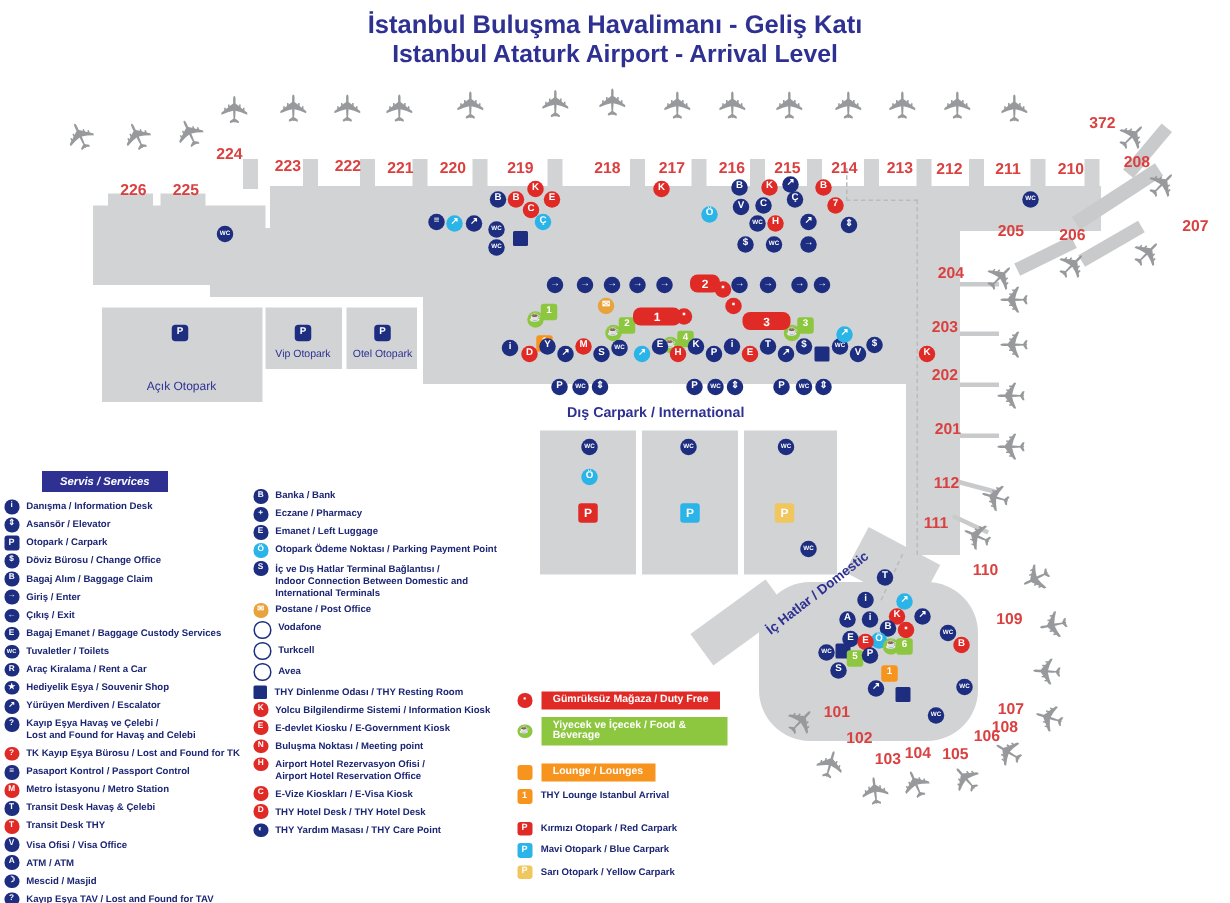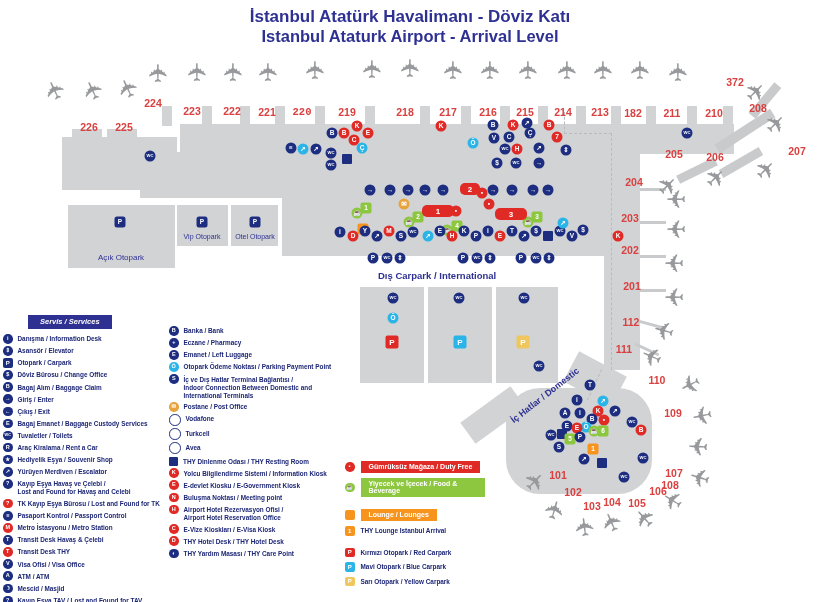--- a/index.html
+++ b/index.html
@@ -72,21 +72,21 @@
   .ban.bf{background:#8dc63f;}
   .ban.bl{background:#f7941e;}
   .l3row{display:flex;align-items:center;gap:6px;margin-bottom:5px;}
   .l3row.gap{margin-top:12px;}
 </style>
 </head>
 <body>
 
 <div id="stage">
   <div class="title">
-    <div class="t1">İstanbul Atatürk Havalimanı - Döviz Katı</div>
+    <div class="t1">İstanbul Buluşma Havalimanı - Geliş Katı</div>
     <div class="t2">Istanbul Ataturk Airport - Arrival Level</div>
   </div>
 
   <div id="map">
 
   <div class="bld" style="left: 62px; top: 137px; width: 115px; height: 53px;"></div>
       <div class="bld" style="left: 72px; top: 129px; width: 30px; height: 10px;"></div>
       <div class="bld" style="left: 107px; top: 129px; width: 30px; height: 10px;"></div>
       <div class="bld" style="left: 140px; top: 152px; width: 145px; height: 46px;"></div>
       <div class="bld" style="left: 180px; top: 124px; width: 462px; height: 28px;"></div>
@@ -168,29 +168,29 @@
       <div class="plane" style="left: 612px; top: 522px; transform: translate(-50%, -50%) rotate(246deg);">✈</div>
       <div class="plane" style="left: 585px; top: 527px; transform: translate(-50%, -50%) rotate(263deg);">✈</div>
       <div class="plane" style="left: 555px; top: 510px; transform: translate(-50%, -50%) rotate(-74deg);">✈</div>
       <div class="plane" style="left: 535px; top: 482px; transform: translate(-50%, -50%) rotate(-46deg);">✈</div>
       <div class="gate" style="left: 89px; top: 127px;">226</div>
       <div class="gate" style="left: 124px; top: 127px;">225</div>
       <div class="gate" style="left: 153px; top: 103px;">224</div>
       <div class="gate" style="left: 192px; top: 111px;">223</div>
       <div class="gate" style="left: 232px; top: 111px;">222</div>
       <div class="gate" style="left: 267px; top: 112px;">221</div>
-      <div class="gate" style="left: 302px; top: 112px; font-family: Liberation Mono, monospace;">220</div>
+      <div class="gate" style="left: 302px; top: 112px;">220</div>
       <div class="gate" style="left: 347px; top: 112px;">219</div>
       <div class="gate" style="left: 405px; top: 112px;">218</div>
       <div class="gate" style="left: 448px; top: 112px;">217</div>
       <div class="gate" style="left: 488px; top: 112px;">216</div>
       <div class="gate" style="left: 525px; top: 112px;">215</div>
       <div class="gate" style="left: 563px; top: 112px;">214</div>
       <div class="gate" style="left: 600px; top: 112px;">213</div>
-      <div class="gate" style="left: 633px; top: 113px;">182</div>
+      <div class="gate" style="left: 633px; top: 113px;">212</div>
       <div class="gate" style="left: 672px; top: 113px;">211</div>
       <div class="gate" style="left: 714px; top: 113px;">210</div>
       <div class="gate" style="left: 735px; top: 82px;">372</div>
       <div class="gate" style="left: 758px; top: 108px;">208</div>
       <div class="gate" style="left: 797px; top: 151px;">207</div>
       <div class="gate" style="left: 715px; top: 157px;">206</div>
       <div class="gate" style="left: 674px; top: 154px;">205</div>
       <div class="gate" style="left: 634px; top: 182px;">204</div>
       <div class="gate" style="left: 630px; top: 218px;">203</div>
       <div class="gate" style="left: 630px; top: 250px;">202</div>

